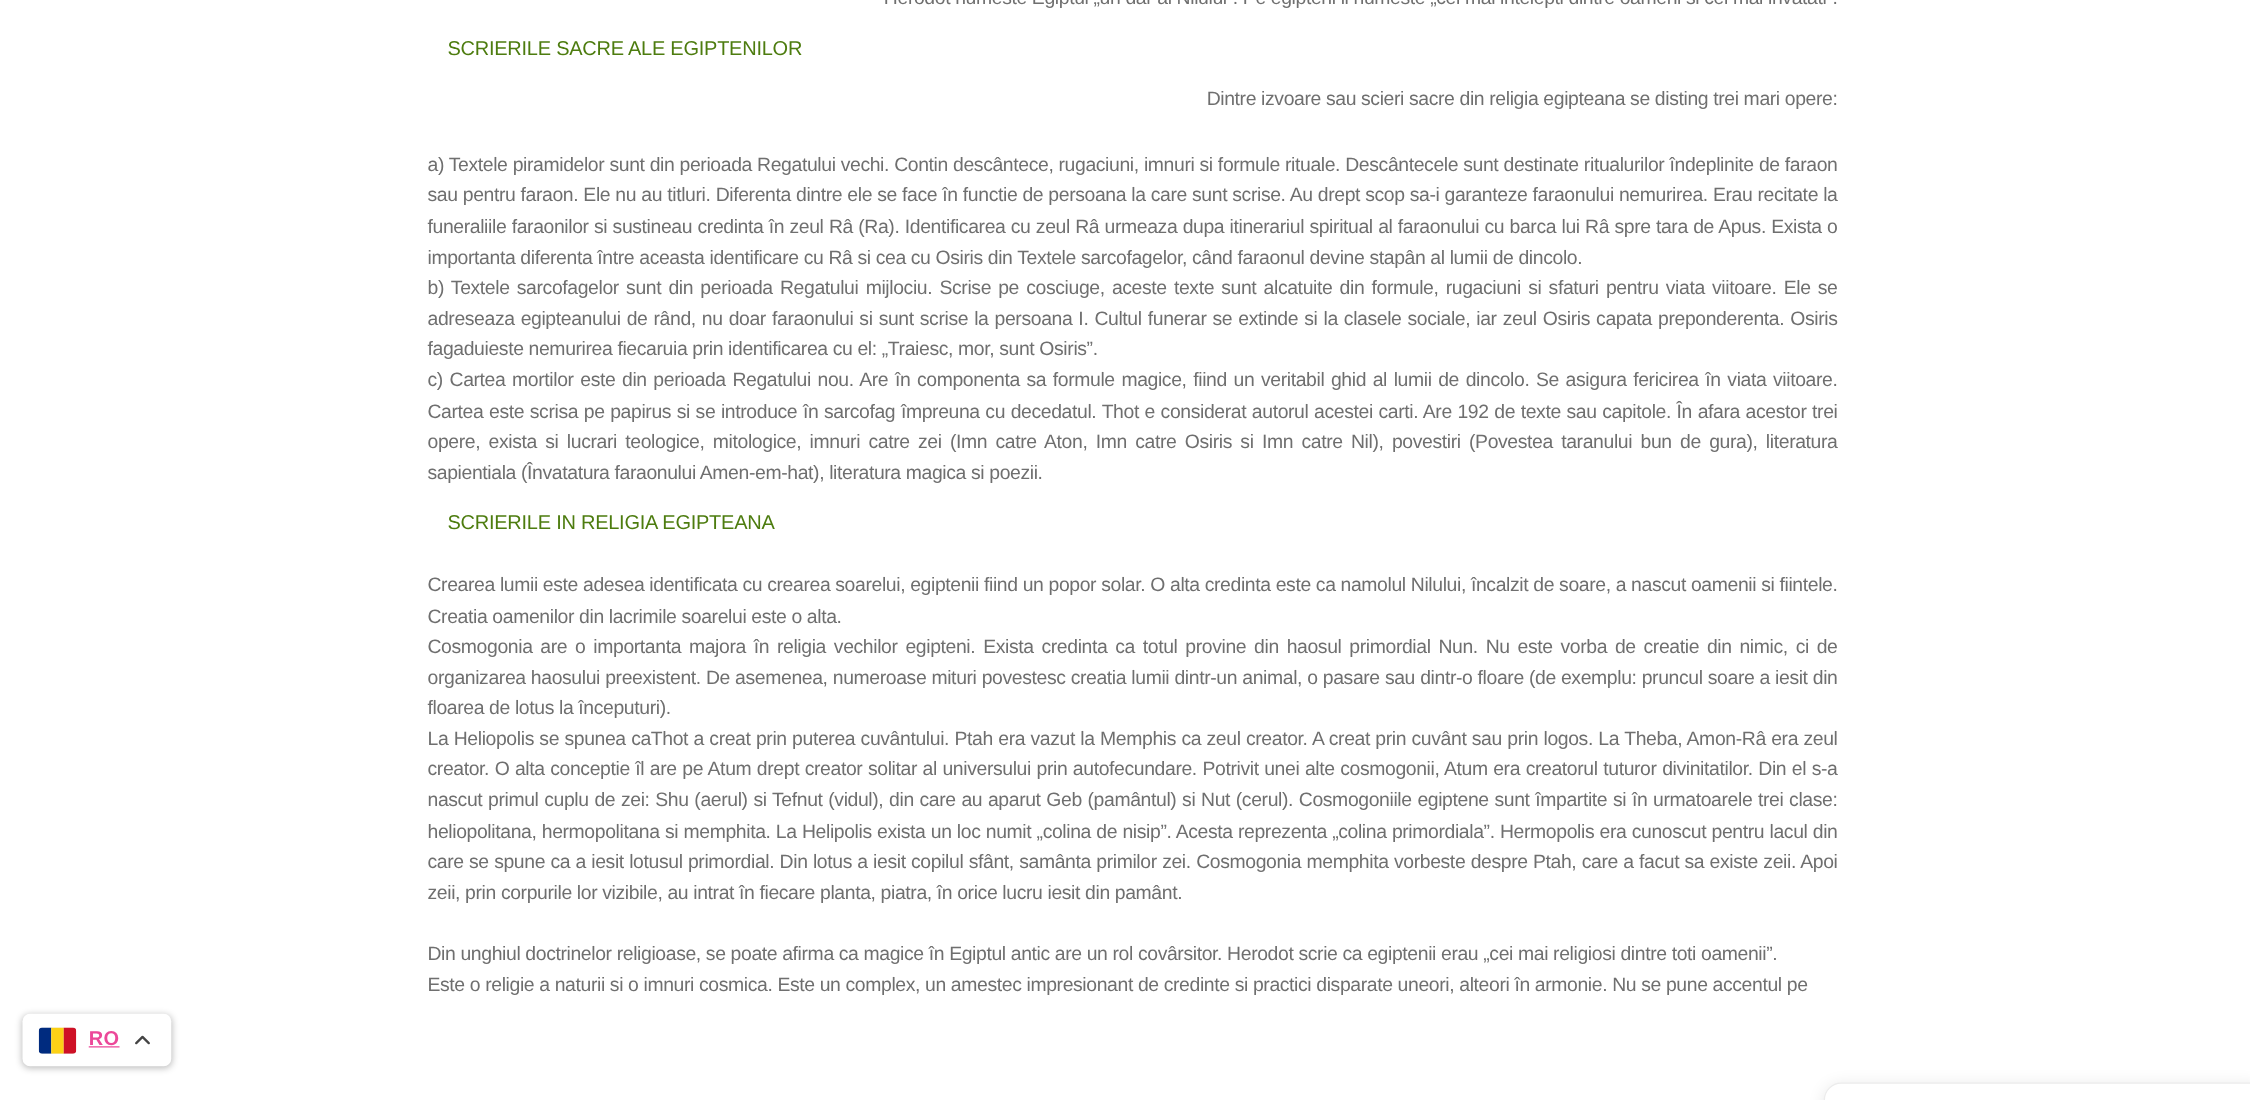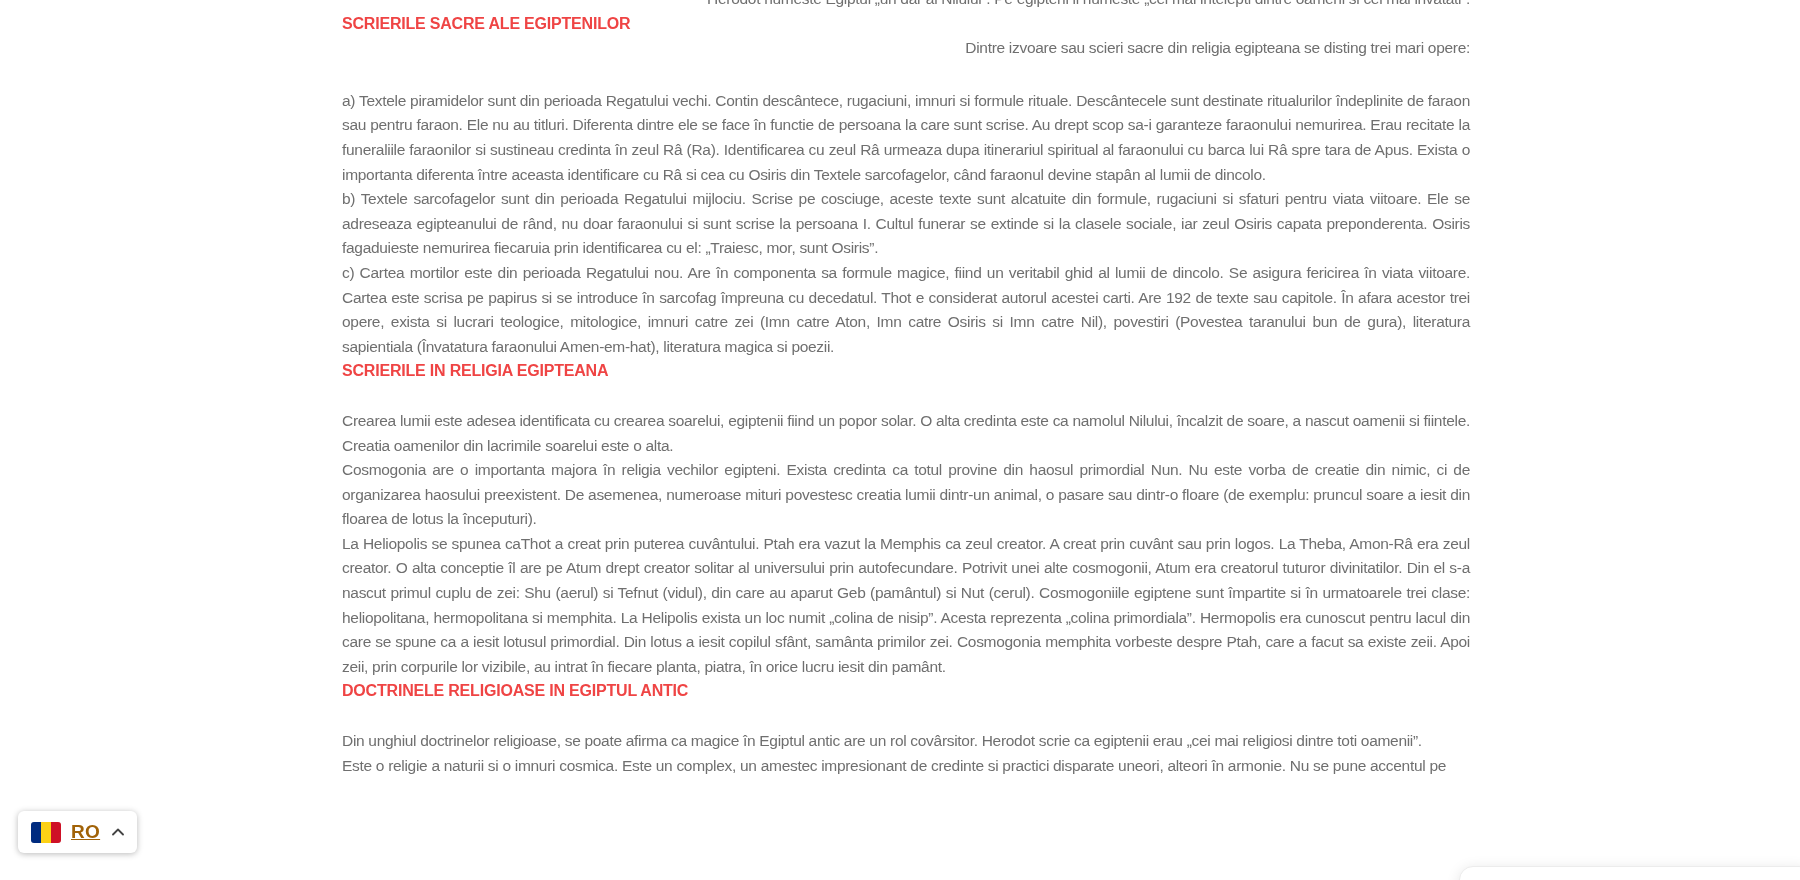--- a/index.html
+++ b/index.html
@@ -18,24 +18,24 @@
     top: -13px;
     width: 1128px;
     color: #6f6f6f;
     font-size: 15.5px;
     line-height: 24.6px;
     letter-spacing: -0.3px;
   }
   .article p { margin: 0; text-align: justify; }
   .article p.single { text-align: right; }
   .article h2 {
-    margin: 0;
+    margin: 16px;
     font-size: 16px;
-    font-weight: 700;
-    color: #ef4444;
+    font-weight: 400;
+    color: #4d7c0f;
     letter-spacing: -0.2px;
     line-height: 24.6px;
   }
   .h-s0 { margin-top: 32px; }
   .p-intro { margin-top: 27px; }
   .block-abc { margin-top: 28px; }
   .h-s1 { margin-top: 28px; }
   .block-cosmo { margin-top: 25px; }
   .h-s2 { margin-top: 24px; }
   .block-doct { margin-top: 25px; }
@@ -64,23 +64,23 @@
     overflow: hidden;
     display: flex;
     flex: none;
     box-shadow: inset 0 0 0 1px rgba(0,0,0,0.12);
   }
   .flag .stripe { flex: 1; }
   .stripe-blue   { background: #002B7F; }
   .stripe-yellow { background: #FCD116; }
   .stripe-red    { background: #CE1126; }
   .lang-code {
-    font-size: 19px;
+    font-size: 16px;
     font-weight: 700;
-    color: #a16207;
+    color: #ec4899;
     letter-spacing: 0.3px;
     text-decoration: underline;
   }
   .chevron { display: flex; align-items: center; margin-left: 2px; }
 
   
   .corner-panel {
     position: absolute;
     left: 1459px;
     top: 866px;
@@ -112,21 +112,20 @@
     </div>
 
     <h2 class="h-s1">SCRIERILE IN RELIGIA EGIPTEANA</h2>
 
     <div class="block-cosmo">
       <p>Crearea lumii este adesea identificata cu crearea soarelui, egiptenii fiind un popor solar. O alta credinta este ca namolul Nilului, încalzit de soare, a nascut oamenii si fiintele. Creatia oamenilor din lacrimile soarelui este o alta.</p>
       <p>Cosmogonia are o importanta majora în religia vechilor egipteni. Exista credinta ca totul provine din haosul primordial Nun. Nu este vorba de creatie din nimic, ci de organizarea haosului preexistent. De asemenea, numeroase mituri povestesc creatia lumii dintr-un animal, o pasare sau dintr-o floare (de exemplu: pruncul soare a iesit din floarea de lotus la începuturi).</p>
       <p>La Heliopolis se spunea caThot a creat prin puterea cuvântului. Ptah era vazut la Memphis ca zeul creator. A creat prin cuvânt sau prin logos. La Theba, Amon-Râ era zeul creator. O alta conceptie îl are pe Atum drept creator solitar al universului prin autofecundare. Potrivit unei alte cosmogonii, Atum era creatorul tuturor divinitatilor. Din el s-a nascut primul cuplu de zei: Shu (aerul) si Tefnut (vidul), din care au aparut Geb (pamântul) si Nut (cerul). Cosmogoniile egiptene sunt împartite si în urmatoarele trei clase: heliopolitana, hermopolitana si memphita. La Helipolis exista un loc numit „colina de nisip”. Acesta reprezenta „colina primordiala”. Hermopolis era cunoscut pentru lacul din care se spune ca a iesit lotusul primordial. Din lotus a iesit copilul sfânt, samânta primilor zei. Cosmogonia memphita vorbeste despre Ptah, care a facut sa existe zeii. Apoi zeii, prin corpurile lor vizibile, au intrat în fiecare planta, piatra, în orice lucru iesit din pamânt.</p>
     </div>
 
-    <h2 class="h-s2">DOCTRINELE RELIGIOASE IN EGIPTUL ANTIC</h2>
 
     <div class="block-doct">
       <p>Din unghiul doctrinelor religioase, se poate afirma ca magice în Egiptul antic are un rol covârsitor. Herodot scrie ca egiptenii erau „cei mai religiosi dintre toti oamenii”.</p>
       <p>Este o religie a naturii si o imnuri cosmica. Este un complex, un amestec impresionant de credinte si practici disparate uneori, alteori în armonie. Nu se pune accentul pe</p>
     </div>
 
   </div>
 
   <div class="lang-switcher">
     <span class="flag">

